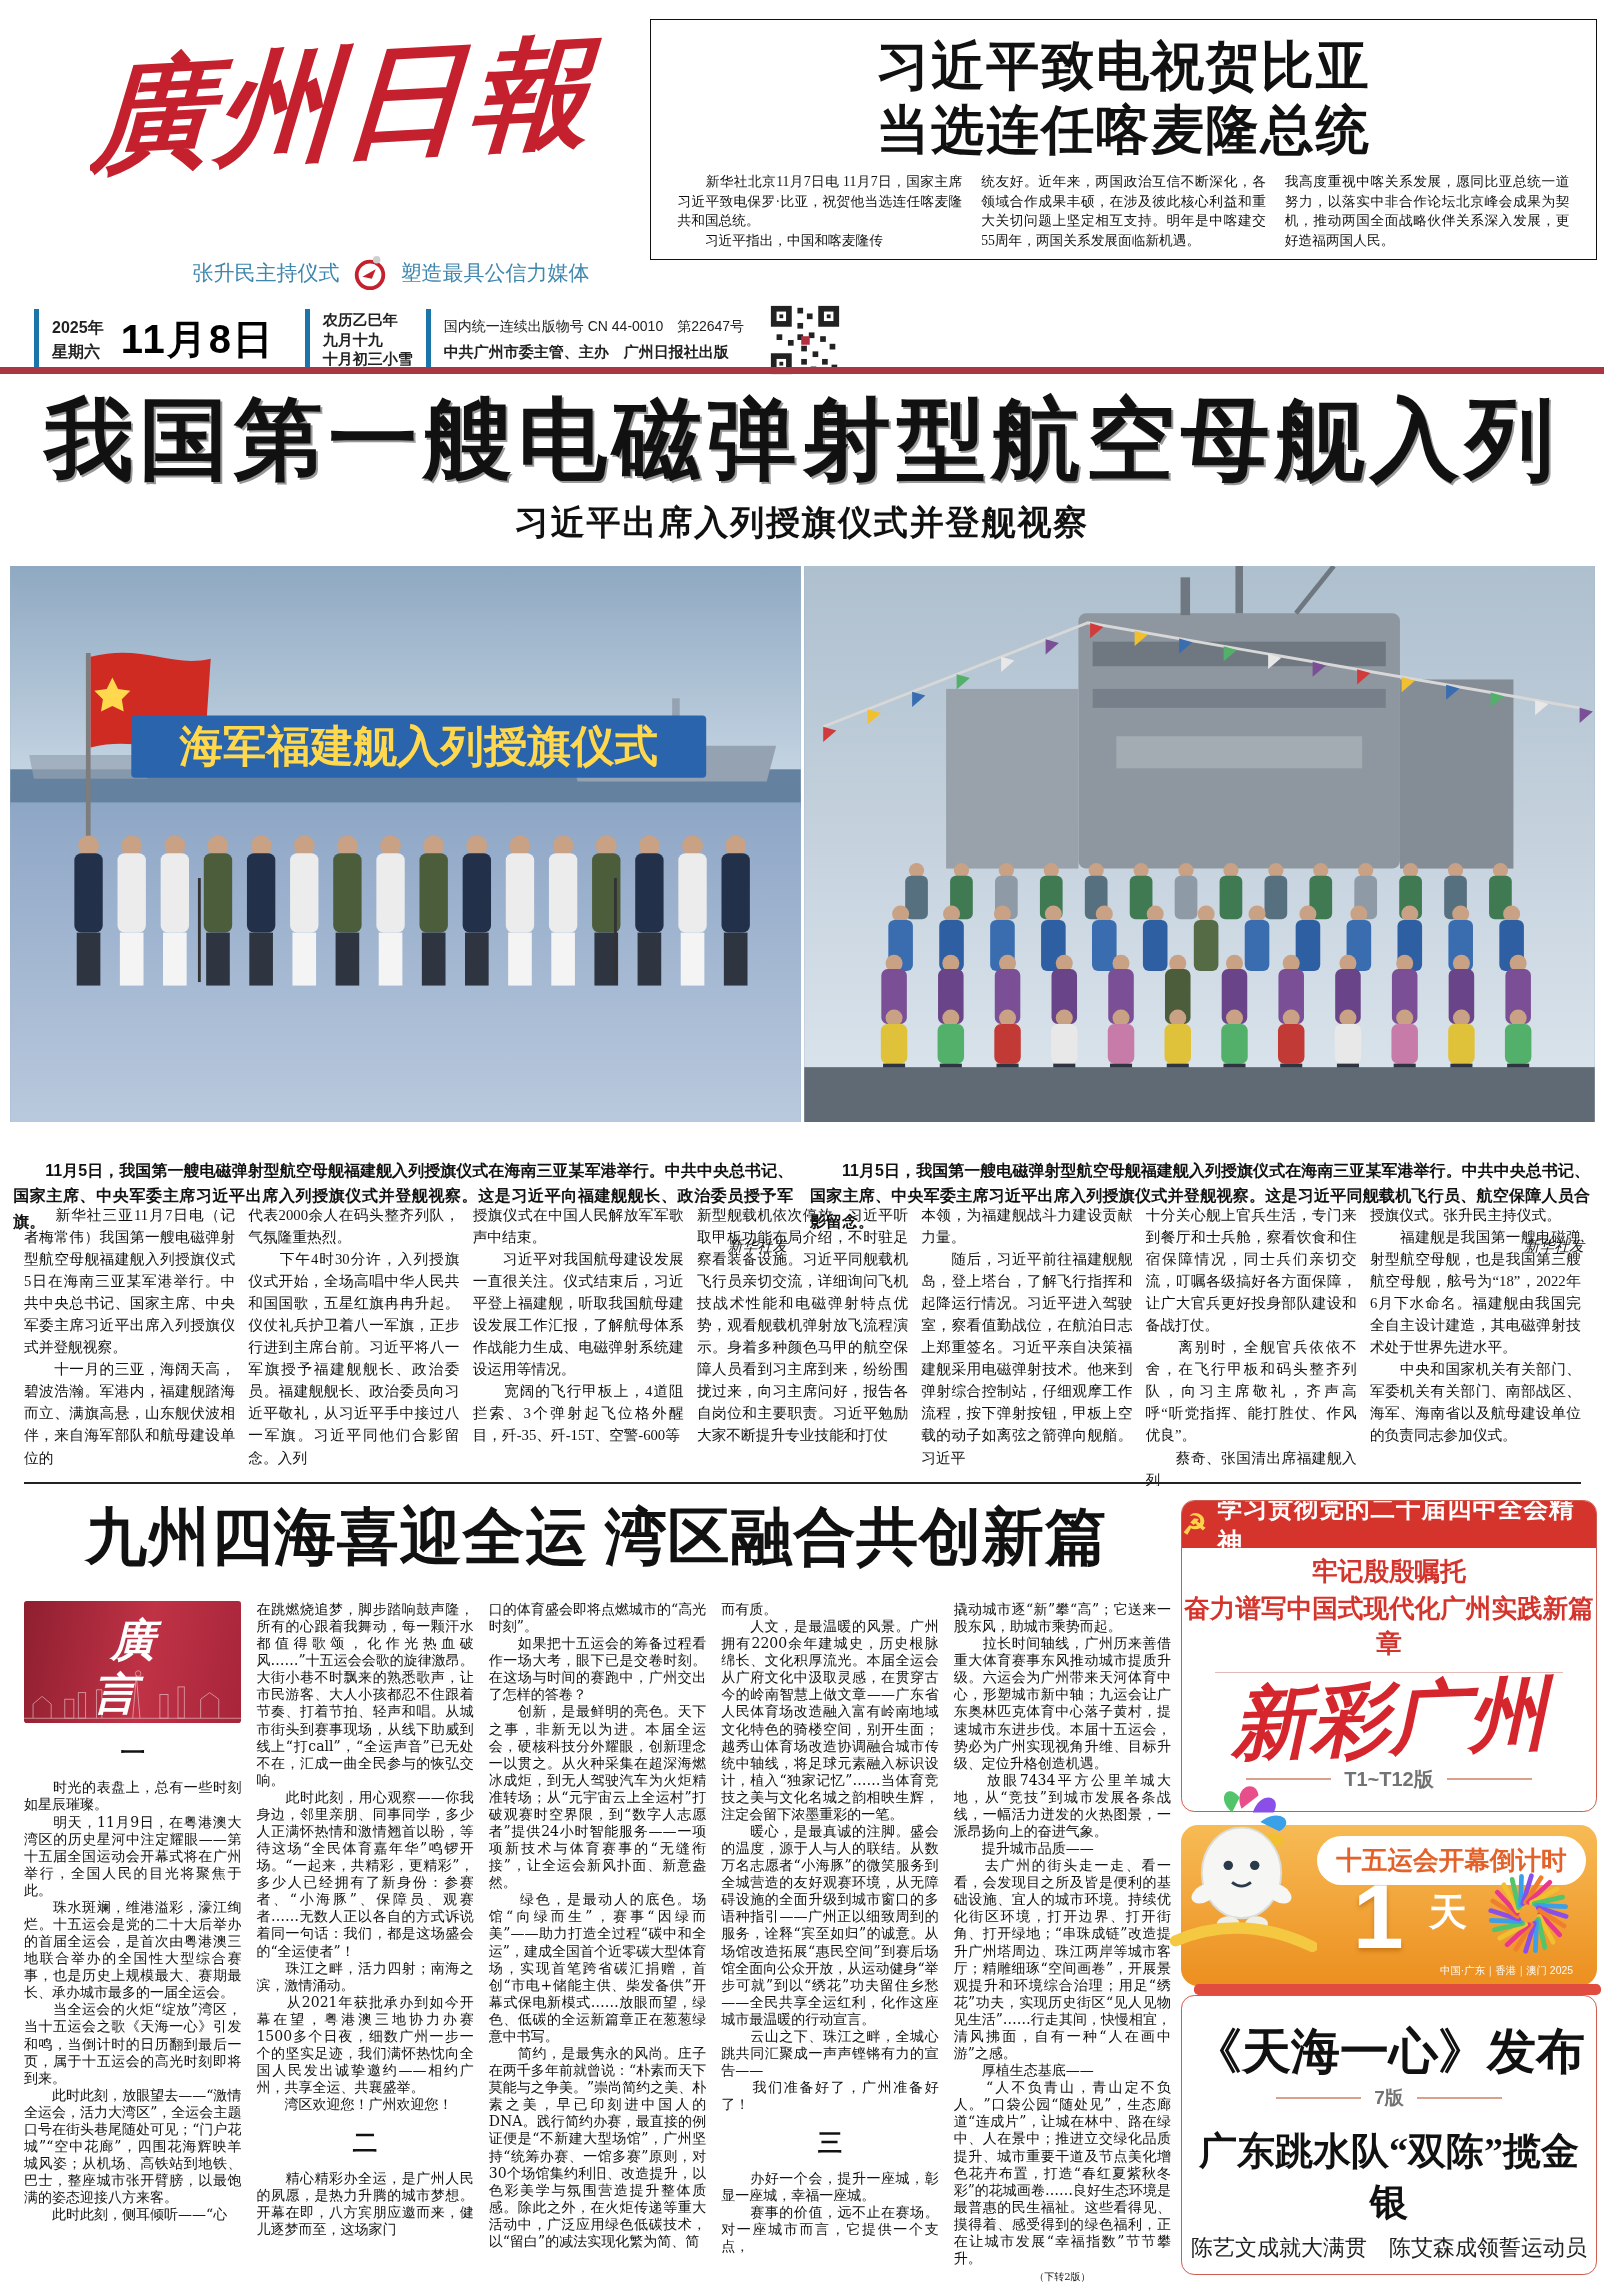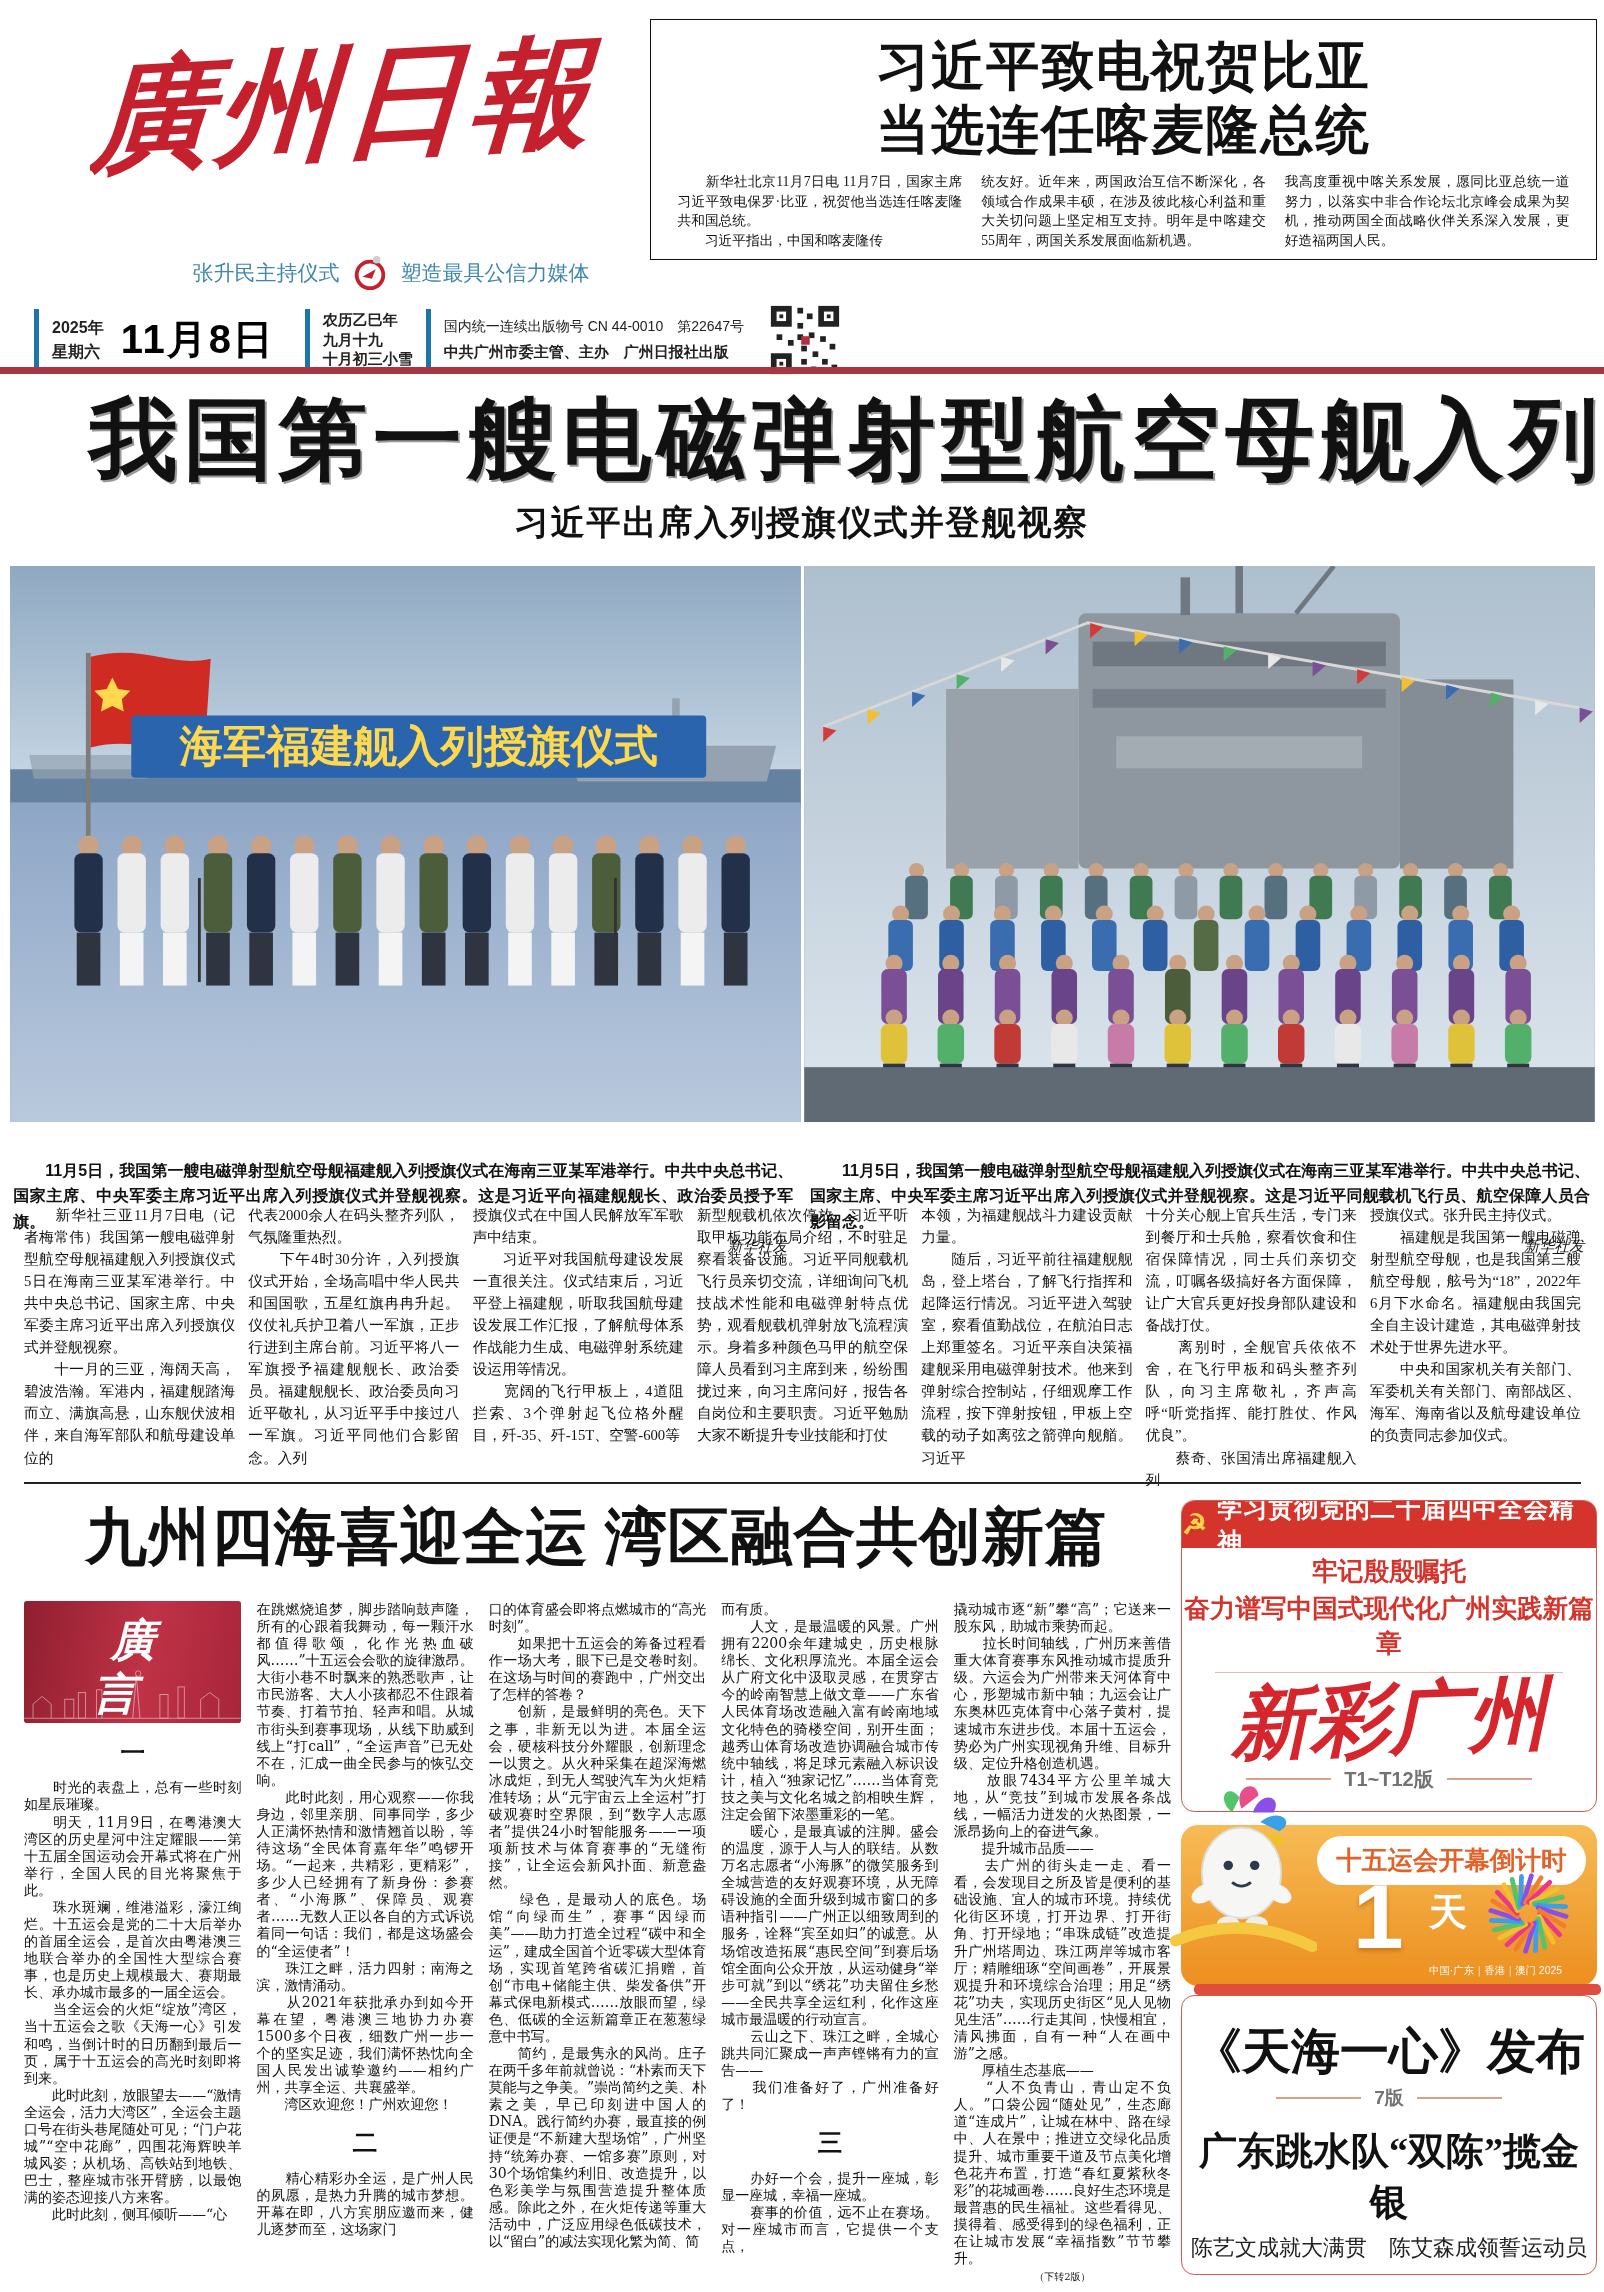--- a/index.html
+++ b/index.html
@@ -24,21 +24,21 @@
   .qr{margin-left:24.6px;width:72px;height:72px;}
   
   .brief{position:absolute;left:650px;top:19px;width:947px;height:241px;border:1.9px solid #111;
         box-sizing:border-box;padding:13.2px 26.5px 7.6px;}
   .brief h2{margin:1.9px 0 9.5px;text-align:center;font-size:53px;line-height:1.2;font-weight:900;
         letter-spacing:1.9px;white-space:pre-line;font-family:"Liberation Serif",serif;}
   .brief-cols{display:flex;gap:19px;}
   .brief-cols div{flex:1;font-size:13.7px;line-height:1.45;text-align:justify;white-space:pre-line;}
   .red-rule{position:absolute;left:0;top:367px;width:100%;height:6.6px;background:#a93642;}
   
-  .lead-h{position:absolute;left:0;top:380px;width:100%;text-align:right;font-size:89px;
+  .lead-h{position:absolute;left:0;top:380px;width:100%;text-align:center;font-size:89px;
         font-weight:900;letter-spacing:5.7px;font-family:"Liberation Serif",serif;
         text-shadow:1.9px 1.9px 0 #999;}
   .lead-sub{position:absolute;left:0;top:500px;width:100%;text-align:center;font-size:34px;
         font-weight:bold;font-family:"Liberation Sans",sans-serif;letter-spacing:1.9px;}
   
   .photo{position:absolute;top:566px;width:791px;height:556px;overflow:hidden;background:#9db4c8;}
   #photoL{left:9.5px;} #photoR{left:804px;}
   .caption{position:absolute;top:1132px;width:780px;font-size:16px;line-height:1.6;
         font-weight:600;font-family:"Liberation Sans",sans-serif;text-align:justify;
         white-space:pre-line;}
@@ -87,21 +87,21 @@
         background:#d9a08a;}
   #boxCD{top:1825px;height:161px;background:linear-gradient(180deg,#f7bb55,#ec8f1f);
         border-radius:17px;}
   .cd-strip{position:absolute;left:13.2px;right:-3.8px;bottom:-8.5px;height:10.4px;background:#e04c3e;
         border-radius:4.7px;}
   .cd-pill{position:absolute;right:11.4px;top:11.4px;background:#fff;border-radius:24.6px;
         padding:6.6px 19px;color:#e2622a;font-size:25.6px;font-weight:900;}
   .cd-num{position:absolute;left:172px;top:49px;color:#fff;font-size:91px;font-weight:900;
         line-height:.95;text-shadow:0 2.8px 4.7px rgba(160,80,0,.45);}
   .cd-unit{position:absolute;left:248px;top:62px;color:#fff;font-size:38px;font-weight:900;}
-  .cd-host{position:absolute;right:35px;bottom:7.6px;color:#fff;font-size:10.4px;opacity:.95;}
+  .cd-host{position:absolute;right:24px;bottom:7.6px;color:#fff;font-size:10.4px;opacity:.95;}
   .mascot{position:absolute;left:-15px;top:-45px;width:151px;height:199px;}
   .emblem{position:absolute;right:24.6px;top:45px;width:87px;height:87px;}
   #box3{top:1995px;height:280px;border:1.9px solid #cf5a4e;border-radius:13.2px;padding-top:19px;}
   .song-kicker{text-align:center;font-size:28px;color:#111;font-family:"Liberation Serif",serif;}
   .song-title{text-align:center;font-size:49px;font-weight:900;margin-top:3.8px;
         font-family:"Liberation Serif",serif;}
   .dive-title{text-align:center;font-size:38px;font-weight:900;margin-top:15px;
         font-family:"Liberation Serif",serif;}
   .dive-sub{text-align:center;font-size:22px;margin:5.7px 0 9.5px;color:#222;}
 </style>

